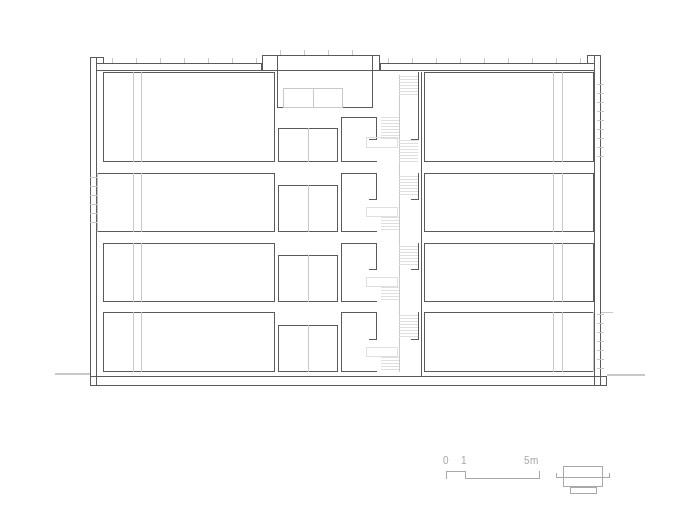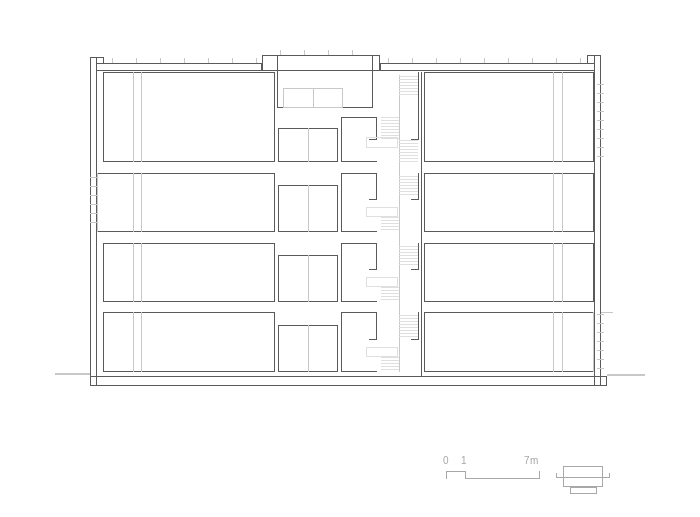--- a/index.html
+++ b/index.html
@@ -115,14 +115,14 @@
       <div style="position: absolute; left: 465px; top: 478px; width: 75px; height: 1px; background: rgb(168, 168, 168);"></div>
       <div style="position: absolute; left: 539px; top: 471px; width: 1px; height: 8px; background: rgb(168, 168, 168);"></div>
       <div style="position: absolute; left: 563px; top: 466px; width: 40px; height: 21px; box-sizing: border-box; border: 1px solid rgb(168, 168, 168);"></div>
       <div style="position: absolute; left: 570px; top: 487px; width: 27px; height: 7px; box-sizing: border-box; border: 1px solid rgb(168, 168, 168);"></div>
       <div style="position: absolute; left: 556px; top: 477px; width: 54px; height: 1px; background: rgb(168, 168, 168);"></div>
       <div style="position: absolute; left: 556px; top: 473px; width: 1px; height: 5px; background: rgb(168, 168, 168);"></div>
       <div style="position: absolute; left: 609px; top: 473px; width: 1px; height: 5px; background: rgb(168, 168, 168);"></div>
     </div>
   <span class="anno-label" id="lbl-zero">0</span>
   <span class="anno-label" id="lbl-one">1</span>
-  <span class="anno-label" id="lbl-five">7m</span>
+  <span class="anno-label" id="lbl-five">5m</span>
 </div>
 
 </body></html>

